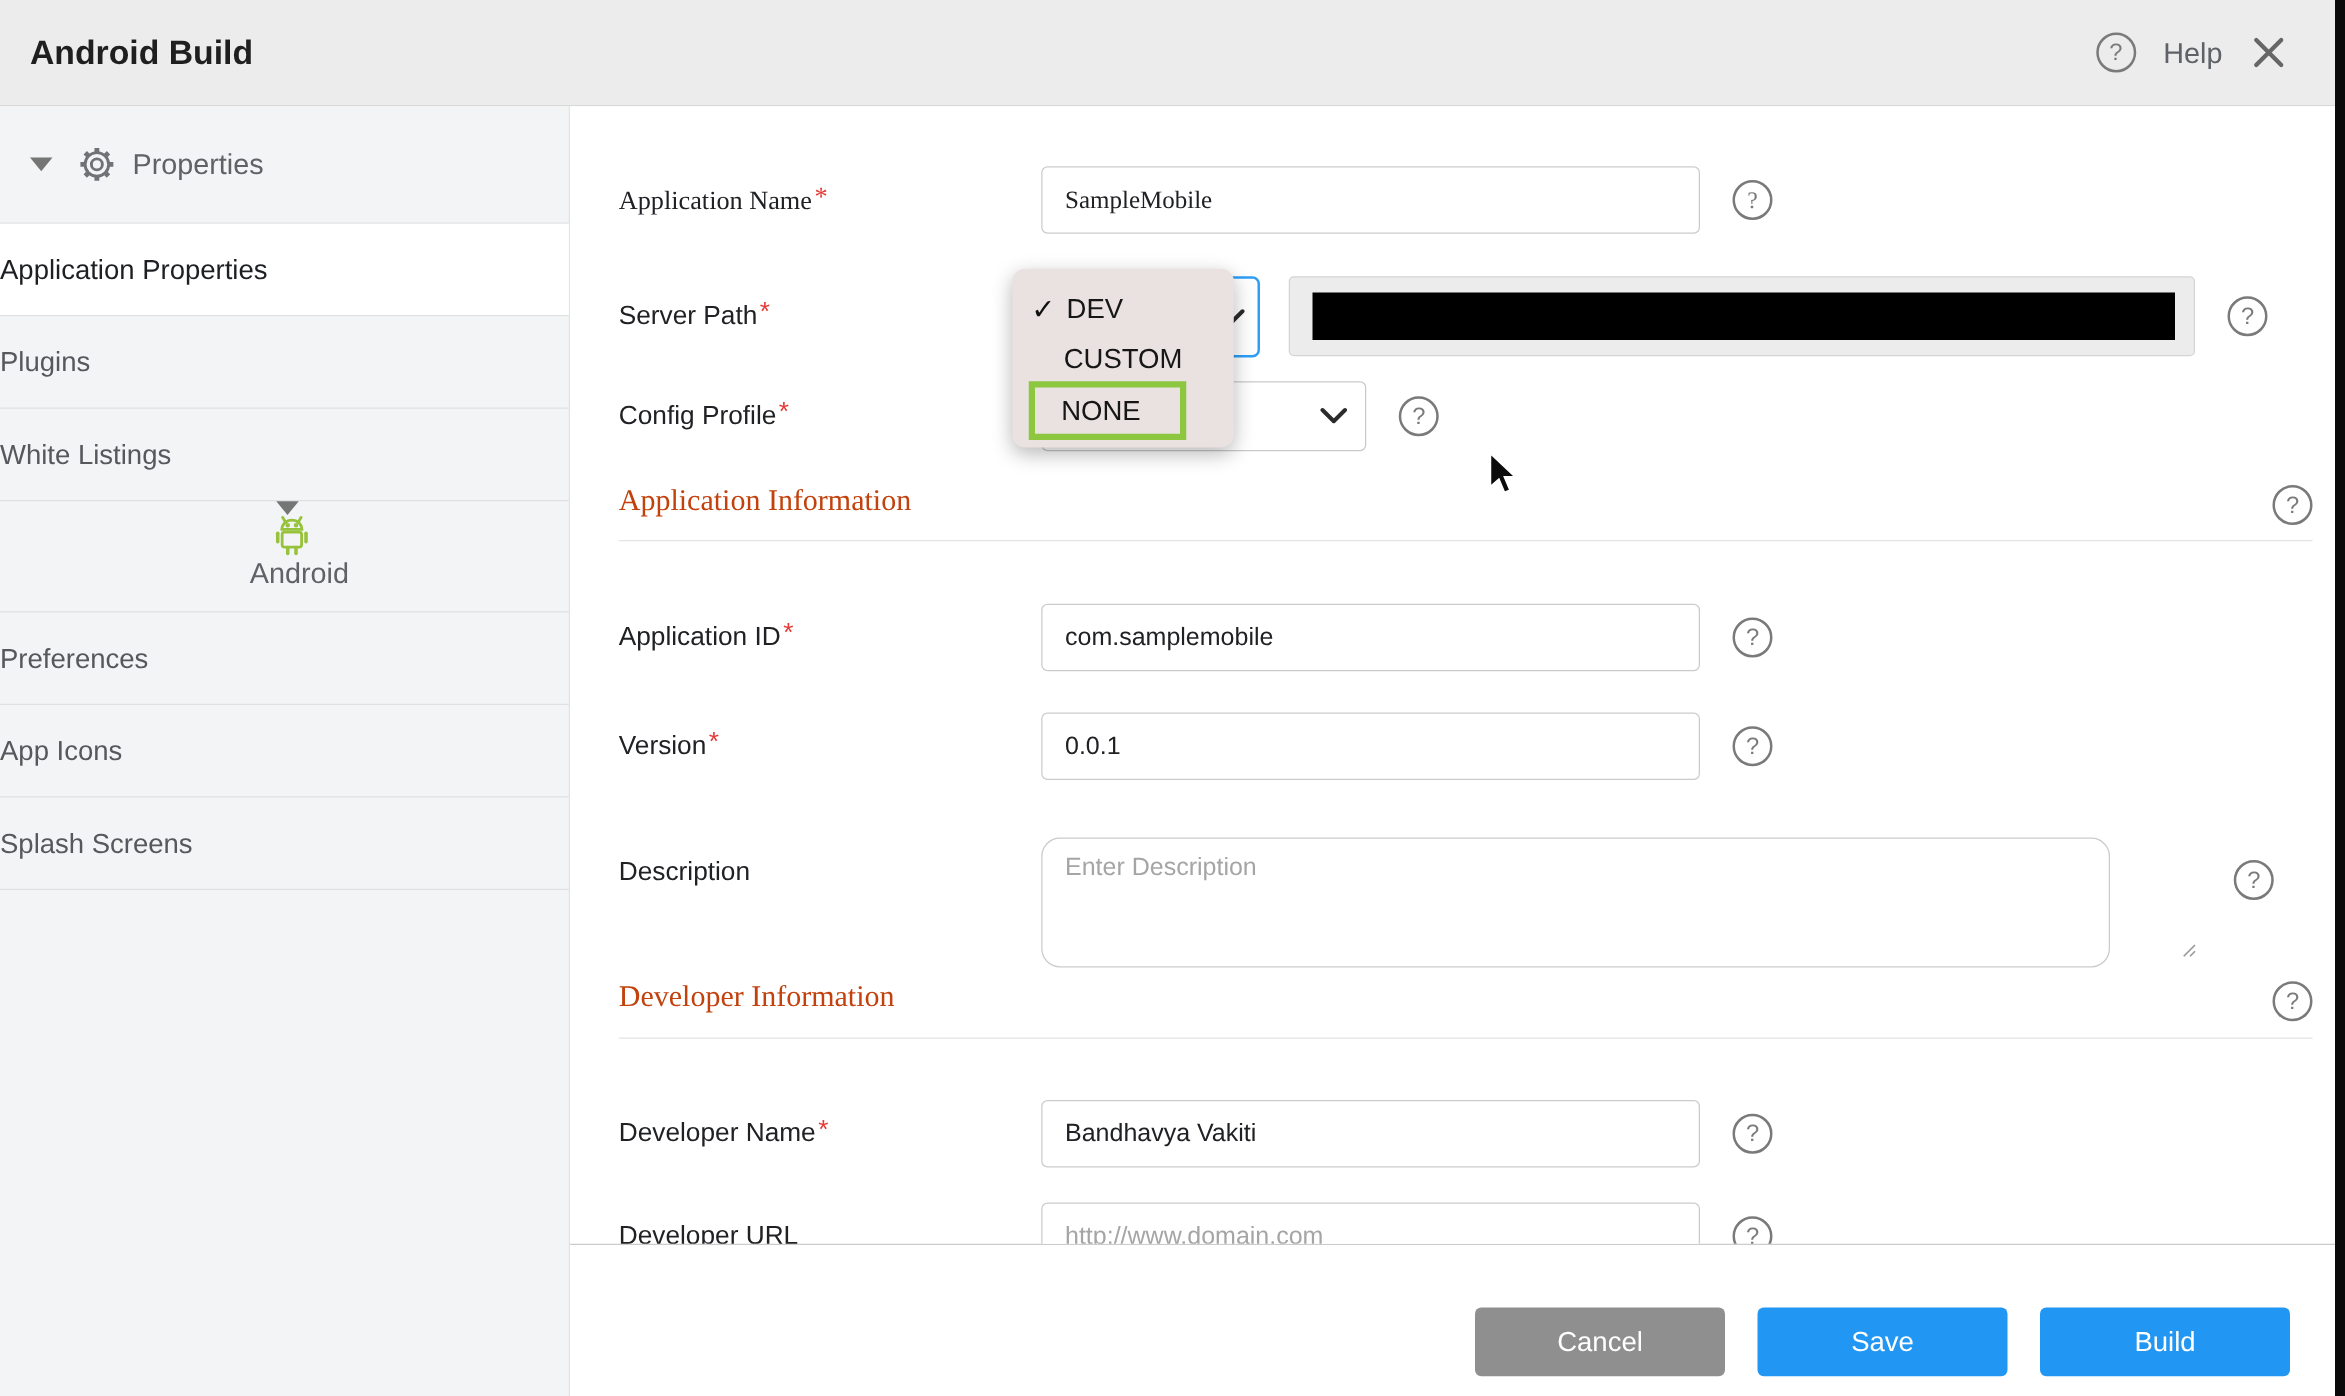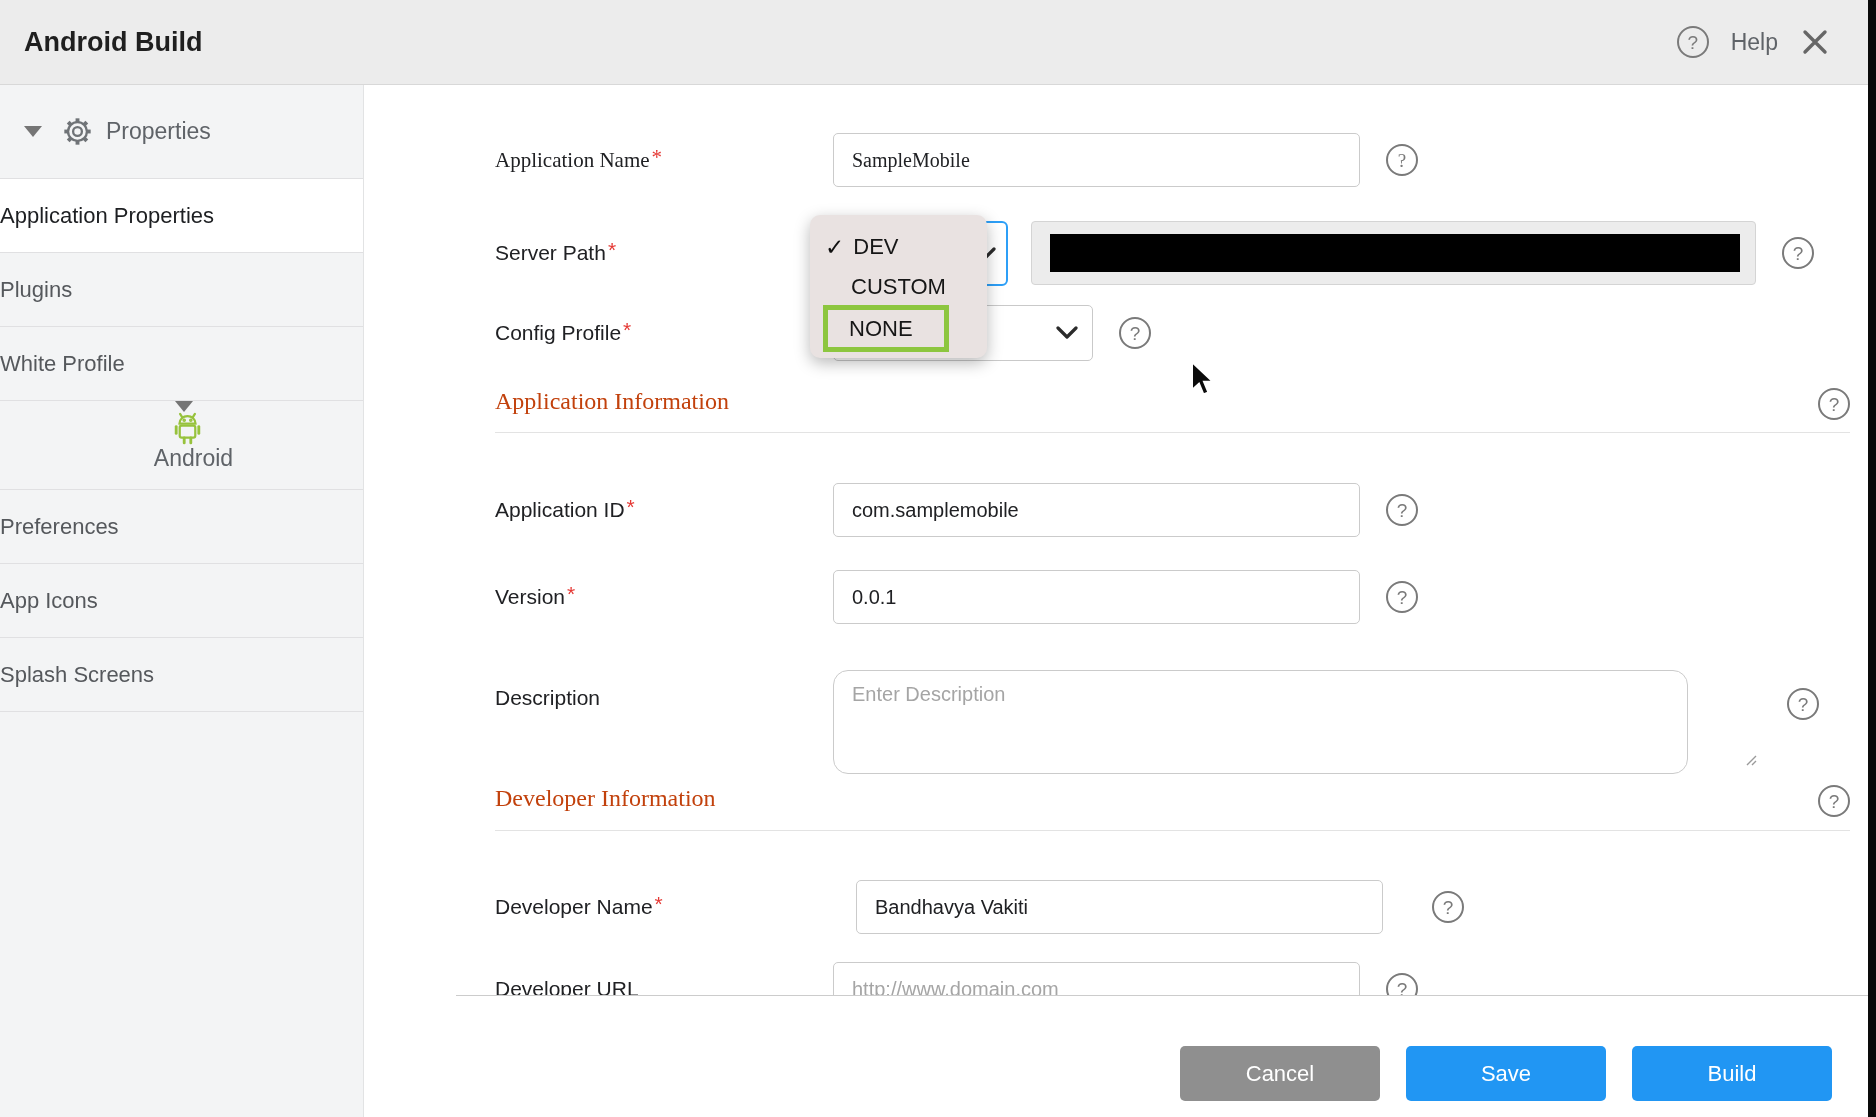--- a/index.html
+++ b/index.html
@@ -16,21 +16,21 @@
   .help-label{font-size:23px;color:#5f6368;}
   .xicon{width:30px;height:30px;display:flex;align-items:center;justify-content:center;
          font-size:30px;color:#666;line-height:1;}
 
   
   .help{width:32px;height:32px;border:2px solid #7a7a7a;border-radius:50%;
         display:inline-flex;align-items:center;justify-content:center;flex:none;}
   .help .q{font-size:19px;color:#7a7a7a;line-height:1;}
 
   
-  .sidebar{position:absolute;left:0;top:85px;bottom:0;width:364px;background:#f3f4f5;
+  .sidebar{position:absolute;left:0;top:85px;bottom:0;width:456px;background:#f3f4f5;
            border-right:1px solid #e2e3e4;}
   .side-group{height:94px;display:flex;align-items:center;padding-left:24px;
               border-bottom:1px solid #e0e0e2;}
   .side-group.android{height:89px;flex-direction:column;}
   .tri{width:0;height:0;border-left:9px solid transparent;border-right:9px solid transparent;
        border-top:11px solid #757575;margin-right:20px;flex:none;}
   .gico{margin-right:13px;flex:none;display:flex;}
   .side-group .lbl{font-size:23px;color:#5f6368;}
   .side-item{height:74px;display:flex;align-items:center;
              border-bottom:1px solid #e0e0e2;font-size:22px;color:#55585c;}
@@ -47,21 +47,21 @@
           font-family:inherit;}
   .tinput::placeholder,textarea::placeholder{color:#a5a5a5;}
   .help-after{margin-left:26px;}
 
   #row-appname{top:48px;height:54px;font-family:Liberation Serif, serif;}
   #row-serverpath{top:135px;height:66px;}
   #row-config{top:220px;height:56px;}
   #row-appid{top:398px;height:54px;}
   #row-version{top:485px;height:54px;}
   #row-desc{top:585px;height:104px;align-items:flex-start;}
-  #row-devname{top:795px;height:54px;gap:23px;}
+  #row-devname{top:795px;height:54px;}
   #row-devurl{top:877px;height:54px;}
 
   .section{position:absolute;left:39px;right:26px;height:45px;
            border-bottom:1px solid #e3e3e3;display:flex;align-items:flex-start;
            justify-content:space-between;}
   .section .stitle{font-size:24px;color:#c2410c;font-family:Liberation Serif, serif;}
   #sec-appinfo{top:303px;}
   #sec-devinfo{top:700px;height:46px;}
 
   
@@ -150,21 +150,21 @@
       </span>
       <span class="lbl">Properties</span>
     </div>
     <div class="side-item active">
       <span>Application Properties</span>
     </div>
     <div class="side-item">
       <span>Plugins</span>
     </div>
     <div class="side-item">
-      <span>White Profile</span>
+      <span>White Listings</span>
     </div>
     <div class="side-group android">
       <span class="tri"></span>
       <span class="gico">
         <svg width="29" height="33" viewBox="0 0 24 28" fill="none" stroke="#97c23c" stroke-width="1.9" stroke-linecap="round">
           <path d="M5.2 9.8 a6.8 6.3 0 0 1 13.6 0 z"></path>
           <path d="M7.3 4.2 L5.7 1.6"></path>
             <path d="M16.7 4.2 L18.3 1.6"></path>
           <circle cx="9.2" cy="7" r="0.6" fill="#97c23c"></circle>
             <circle cx="14.8" cy="7" r="0.6" fill="#97c23c"></circle>

